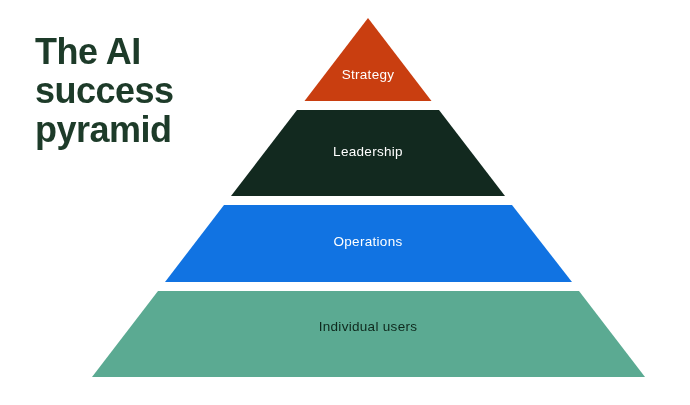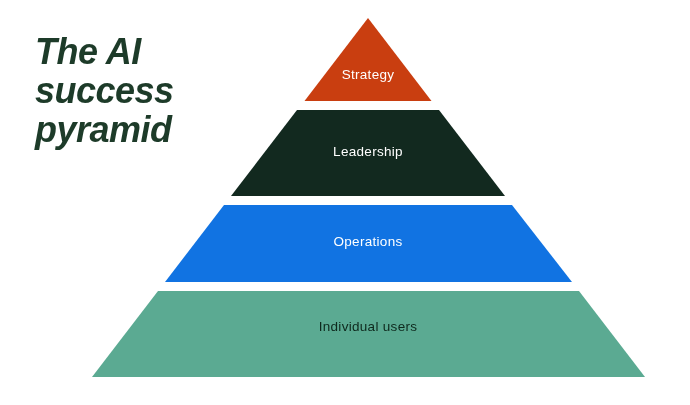--- a/index.html
+++ b/index.html
@@ -38,21 +38,21 @@
     font-size: 13.5px;
     font-weight: 500;
     letter-spacing: 0.3px;
   }
 </style>
 </head>
 <body>
 
 <div class="canvas">
 
-  <h1 class="title" style="color: rgb(29, 59, 41); font-style: italic;">The AI success pyramid</h1>
+  <h1 class="title" style="color: rgb(29, 59, 41);">The AI success pyramid</h1>
 
   <svg class="pyramid-svg" viewBox="0 0 690 405">
 
     <polygon points="368,18 431.5,101 304.5,101" fill="#c93e10"></polygon>
     <text class="layer-label" x="368" y="75" text-anchor="middle" dominant-baseline="middle" fill="#ffffff">Strategy</text>
 
     <polygon points="297,110 439,110 505,196 231,196" fill="#12291f"></polygon>
     <text class="layer-label" x="368" y="152" text-anchor="middle" dominant-baseline="middle" fill="#ffffff">Leadership</text>
 
     <polygon points="224,205 512,205 572,282 165,282" fill="#1173e2"></polygon>

